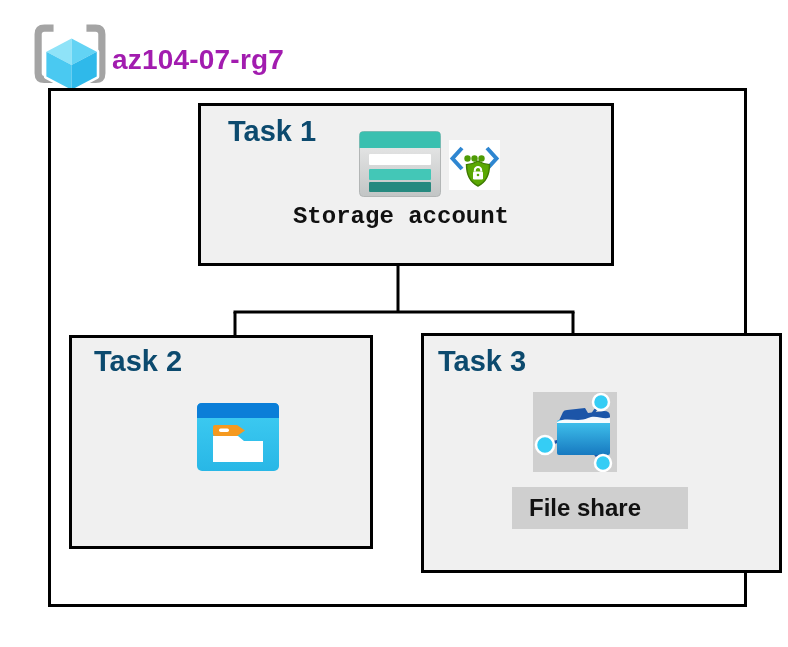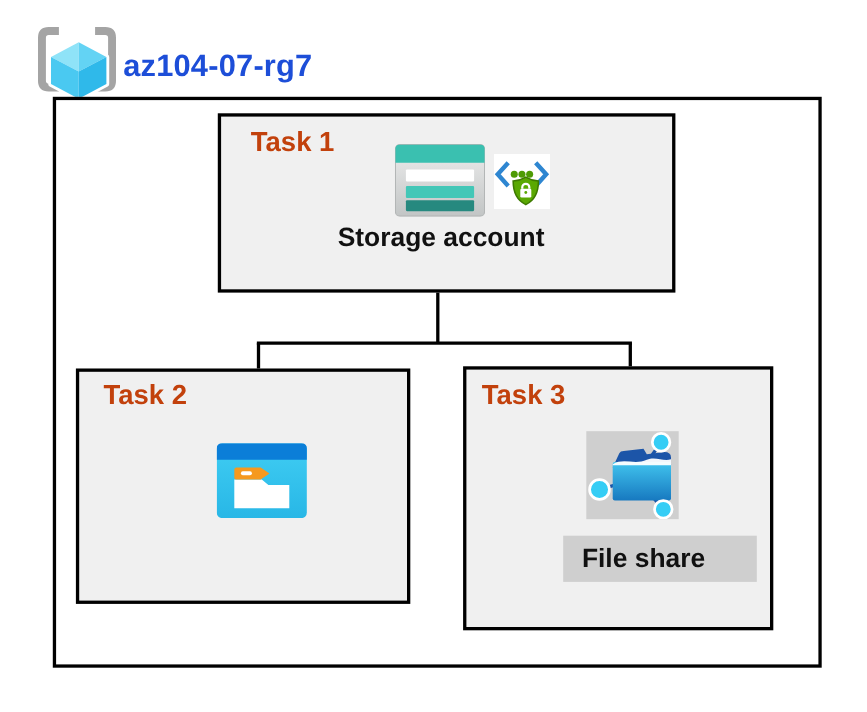--- a/index.html
+++ b/index.html
@@ -3,37 +3,37 @@
 <meta charset="utf-8">
 <style>
   html,body{margin:0;padding:0;background:#fff;}
   .canvas{
     position:relative;width:788px;height:647px;background:#ffffff;
     font-family:"Liberation Sans", sans-serif;overflow:hidden;
   }
   .abs{position:absolute;}
   
   .rg-title{
-    left:112px;top:44px;font-size:28px;font-weight:bold;color:#1d4ed8;
+    left:112px;top:44px;font-size:28px;font-weight:bold;color:#a21caf;
     letter-spacing:0.2px;
   }
   
   .outer-box{
     left:48px;top:88px;width:699px;height:519px;box-sizing:border-box;
     border:3px solid #000;background:#ffffff;
   }
   
   .task-box{
     box-sizing:border-box;border:3px solid #000;background:#f0f0f0;
   }
   .task1{left:198px;top:103px;width:416px;height:163px;}
   .task2{left:69px;top:335px;width:304px;height:214px;}
-  .task3{left:421px;top:333px;width:282px;height:240px;}
+  .task3{left:421px;top:333px;width:361px;height:240px;}
   .task-label{
-    font-size:25px;font-weight:bold;color:#c2410c;
+    font-size:29px;font-weight:bold;color:#0c4a6e;
   }
   .item-label{
     font-size:24px;font-weight:bold;color:#111;text-align:center;
   }
   
   .fs-icon-bg{background:#cfcfcf;}
   .fs-text-bg{
     background:#cfcfcf;height:42px;line-height:42px;text-align:left;
     padding-left:17px;box-sizing:border-box;margin-top:15px;
   }
@@ -89,21 +89,21 @@
       <path d="M38,8 L47.5,18.5 L38,29" fill="none" stroke="#2e86d1" stroke-width="4"></path>
       <circle cx="18.5" cy="18.5" r="3.2" fill="#4e9b04"></circle>
       <circle cx="25.5" cy="18.5" r="3.2" fill="#4e9b04"></circle>
       <circle cx="32.5" cy="18.5" r="3.2" fill="#4e9b04"></circle>
       <path d="M29,21 C33,23.4 37,24.5 40.5,24.6 C40.5,33 38.5,41.5 29,46 C19.5,41.5 17.5,33 17.5,24.6 C21,24.5 25,23.4 29,21 Z" fill="#5aa802" stroke="#3e7a00" stroke-width="1.4"></path>
       <path d="M25.8,31.5 v-1.2 a3.2,3.2 0 0 1 6.4,0 v1.2" fill="none" stroke="#ffffff" stroke-width="2"></path>
       <rect x="24" y="31.5" width="10" height="8" rx="1.2" fill="#ffffff"></rect>
       <circle cx="29" cy="35" r="1.3" fill="#5aa802"></circle>
     </svg>
 
-    <div class="abs item-label" style="left:0;top:97px;width:400px;">Storage account</div>
+    <div class="abs item-label" style="left:0;top:97px;width:400px;font-family:Liberation Mono, monospace;">Storage account</div>
   </div>
 
   <div class="abs task-box task2">
     <div class="abs task-label" style="left:22px;top:7px;">Task 2</div>
 
     <svg class="abs" style="left:125px;top:65px;" width="82" height="68" viewBox="0 0 82 68">
       <defs>
         <linearGradient id="bcBody" x1="0" y1="0" x2="0" y2="1">
           <stop offset="0" stop-color="#40cdf3"></stop>
             <stop offset="1" stop-color="#28b7e6"></stop>

